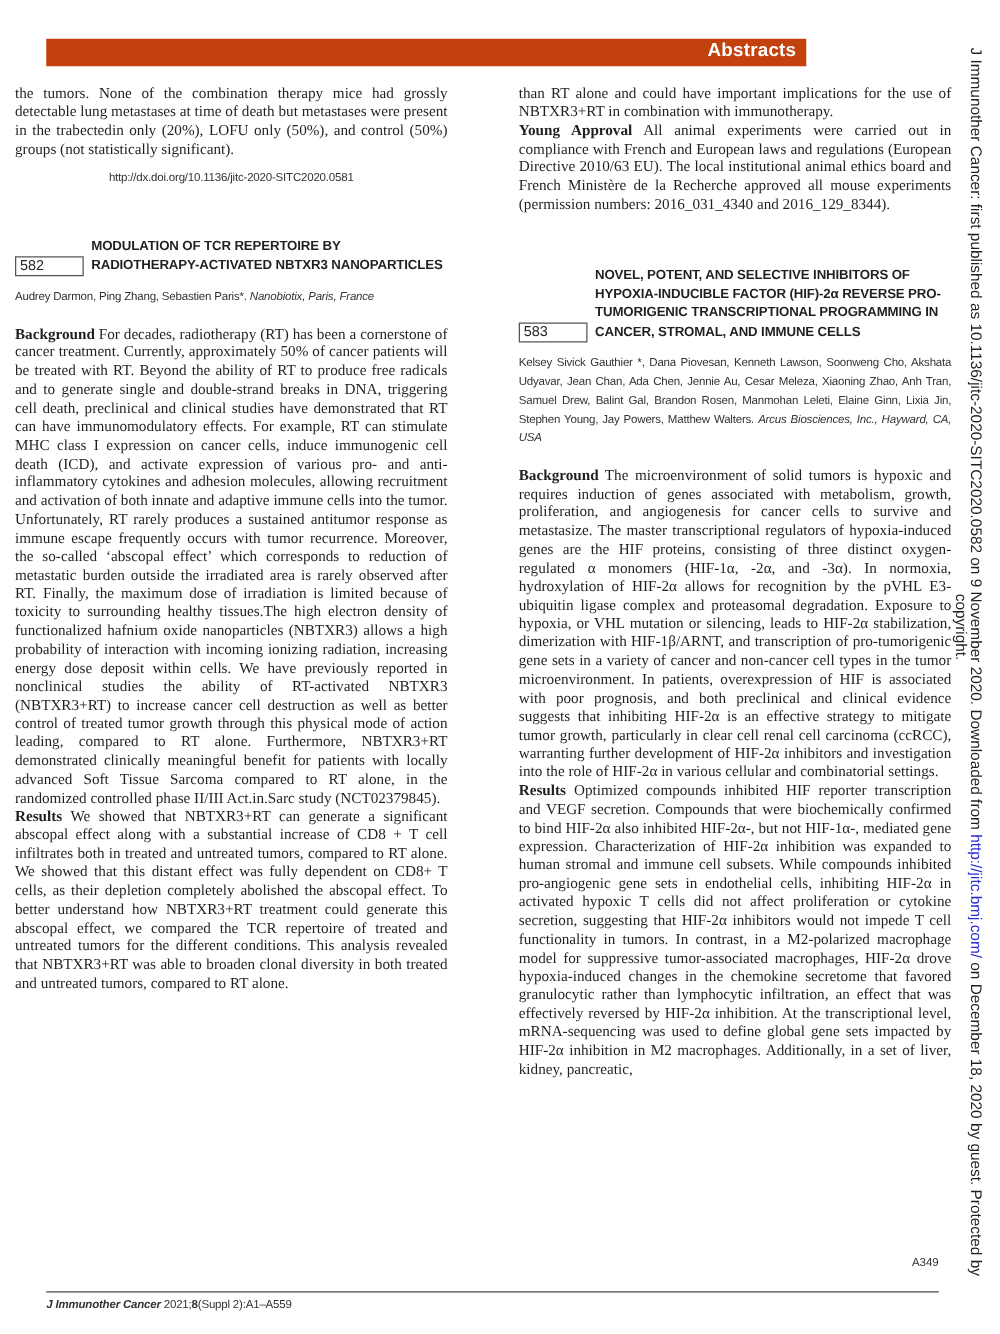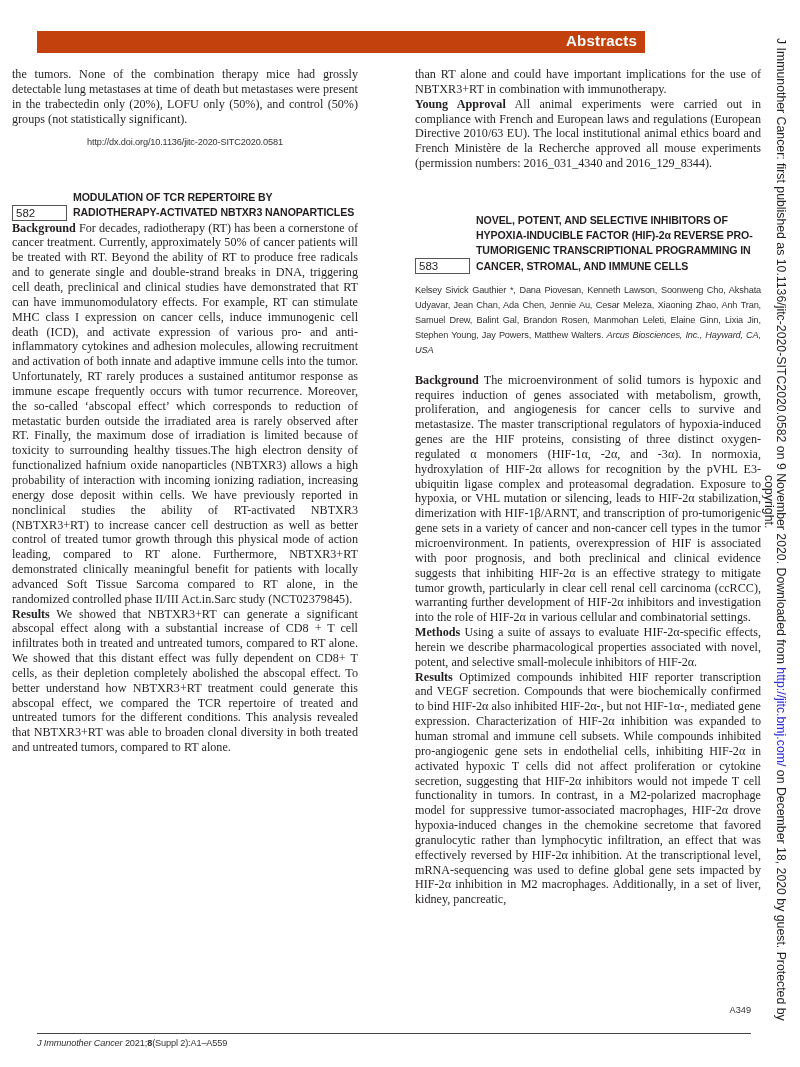--- a/index.html
+++ b/index.html
@@ -50,21 +50,21 @@
     }
     .authors i { font-style: italic; }
     .footer-rule {
       position: absolute; left: 37px; top: 1033px; width: 714px; height: 1px; background: #444;
     }
     .footer-left {
       position: absolute; left: 37px; top: 1038px;
       font-family: "Liberation Sans", "DejaVu Sans", sans-serif; font-size: 9.2px; color: #333;
       letter-spacing: -0.15px;
     }
-    .footer-left i { font-style: italic; }
+    .footer-left i { font-style: italic; font-weight: bold; }
     .footer-left b { font-weight: bold; }
     .footer-right {
       position: absolute; right: 49px; top: 1005px;
       font-family: "Liberation Sans", "DejaVu Sans", sans-serif; font-size: 9.2px; color: #333;
     }
     .side-strip {
       position: absolute; left: 775px; top: 38px;
       transform-origin: 0 0; transform: translateX(12px) rotate(90deg);
       white-space: nowrap;
       font-family: "Liberation Sans", "DejaVu Sans", sans-serif;
@@ -82,35 +82,35 @@
 </div>
 
 <div class="col col-left">
   <p><span>the tumors. None of the combination therapy mice had grossly detectable lung metastases at time of death but metastases were present in the trabectedin only (20%), LOFU only (50%), and control (50%) groups (not statistically significant).</span></p>
   <p class="doi">http://dx.doi.org/10.1136/jitc-2020-SITC2020.0581</p>
 
   <div class="abstract-head">
     <span class="abs-num">582</span>
     <span class="abs-title">MODULATION OF TCR REPERTOIRE BY RADIOTHERAPY-ACTIVATED NBTXR3 NANOPARTICLES</span>
   </div>
+  <p class="authors"><span>Audrey Darmon, Ping Zhang, Sebastien Paris*. </span><i>Nanobiotix, Paris, France</i></p>
   <p><b>Background</b><span> For decades, radiotherapy (RT) has been a cornerstone of cancer treatment. Currently, approximately 50% of cancer patients will be treated with RT. Beyond the ability of RT to produce free radicals and to generate single and double-strand breaks in DNA, triggering cell death, preclinical and clinical studies have demonstrated that RT can have immunomodulatory effects. For example, RT can stimulate MHC class I expression on cancer cells, induce immunogenic cell death (ICD), and activate expression of various pro- and anti-inflammatory cytokines and adhesion molecules, allowing recruitment and activation of both innate and adaptive immune cells into the tumor. Unfortunately, RT rarely produces a sustained antitumor response as immune escape frequently occurs with tumor recurrence. Moreover, the so-called ‘abscopal effect’ which corresponds to reduction of metastatic burden outside the irradiated area is rarely observed after RT. Finally, the maximum dose of irradiation is limited because of toxicity to surrounding healthy tissues.The high electron density of functionalized hafnium oxide nanoparticles (NBTXR3) allows a high probability of interaction with incoming ionizing radiation, increasing energy dose deposit within cells. We have previously reported in nonclinical studies the ability of RT-activated NBTXR3 (NBTXR3+RT) to increase cancer cell destruction as well as better control of treated tumor growth through this physical mode of action leading, compared to RT alone. Furthermore, NBTXR3+RT demonstrated clinically meaningful benefit for patients with locally advanced Soft Tissue Sarcoma compared to RT alone, in the randomized controlled phase II/III Act.in.Sarc study (NCT02379845).</span></p>
   <p><b>Results</b><span> We showed that NBTXR3+RT can generate a significant abscopal effect along with a substantial increase of CD8 + T cell infiltrates both in treated and untreated tumors, compared to RT alone. We showed that this distant effect was fully dependent on CD8+ T cells, as their depletion completely abolished the abscopal effect. To better understand how NBTXR3+RT treatment could generate this abscopal effect, we compared the TCR repertoire of treated and untreated tumors for the different conditions. This analysis revealed that NBTXR3+RT was able to broaden clonal diversity in both treated and untreated tumors, compared to RT alone.</span></p>
 </div>
 
 <div class="col col-right">
   <p><span>than RT alone and could have important implications for the use of NBTXR3+RT in combination with immunotherapy.</span></p>
   <p><b>Young Approval</b><span> All animal experiments were carried out in compliance with French and European laws and regulations (European Directive 2010/63 EU). The local institutional animal ethics board and French Ministère de la Recherche approved all mouse experiments (permission numbers: 2016_031_4340 and 2016_129_8344).</span></p>
 
   <div class="abstract-head second">
     <span class="abs-num">583</span>
     <span class="abs-title">NOVEL, POTENT, AND SELECTIVE INHIBITORS OF HYPOXIA-INDUCIBLE FACTOR (HIF)-2α REVERSE PRO-TUMORIGENIC TRANSCRIPTIONAL PROGRAMMING IN CANCER, STROMAL, AND IMMUNE CELLS</span>
   </div>
   <p class="authors"><span>Kelsey Sivick Gauthier *, Dana Piovesan, Kenneth Lawson, Soonweng Cho, Akshata Udyavar, Jean Chan, Ada Chen, Jennie Au, Cesar Meleza, Xiaoning Zhao, Anh Tran, Samuel Drew, Balint Gal, Brandon Rosen, Manmohan Leleti, Elaine Ginn, Lixia Jin, Stephen Young, Jay Powers, Matthew Walters. </span><i>Arcus Biosciences, Inc., Hayward, CA, USA</i></p>
   <p><b>Background</b><span> The microenvironment of solid tumors is hypoxic and requires induction of genes associated with metabolism, growth, proliferation, and angiogenesis for cancer cells to survive and metastasize. The master transcriptional regulators of hypoxia-induced genes are the HIF proteins, consisting of three distinct oxygen-regulated α monomers (HIF-1α, -2α, and -3α). In normoxia, hydroxylation of HIF-2α allows for recognition by the pVHL E3-ubiquitin ligase complex and proteasomal degradation. Exposure to hypoxia, or VHL mutation or silencing, leads to HIF-2α stabilization, dimerization with HIF-1β/ARNT, and transcription of pro-tumorigenic gene sets in a variety of cancer and non-cancer cell types in the tumor microenvironment. In patients, overexpression of HIF is associated with poor prognosis, and both preclinical and clinical evidence suggests that inhibiting HIF-2α is an effective strategy to mitigate tumor growth, particularly in clear cell renal cell carcinoma (ccRCC), warranting further development of HIF-2α inhibitors and investigation into the role of HIF-2α in various cellular and combinatorial settings.</span></p>
-  <p><b>Methods</b><span> Using a suite of assays to evaluate HIF-2α-specific effects, herein we describe pharmacological properties associated with novel, potent, and selective small-molecule inhibitors of HIF-2α.</span></p>
   <p><b>Results</b><span> Optimized compounds inhibited HIF reporter transcription and VEGF secretion. Compounds that were biochemically confirmed to bind HIF-2α also inhibited HIF-2α-, but not HIF-1α-, mediated gene expression. Characterization of HIF-2α inhibition was expanded to human stromal and immune cell subsets. While compounds inhibited pro-angiogenic gene sets in endothelial cells, inhibiting HIF-2α in activated hypoxic T cells did not affect proliferation or cytokine secretion, suggesting that HIF-2α inhibitors would not impede T cell functionality in tumors. In contrast, in a M2-polarized macrophage model for suppressive tumor-associated macrophages, HIF-2α drove hypoxia-induced changes in the chemokine secretome that favored granulocytic rather than lymphocytic infiltration, an effect that was effectively reversed by HIF-2α inhibition. At the transcriptional level, mRNA-sequencing was used to define global gene sets impacted by HIF-2α inhibition in M2 macrophages. Additionally, in a set of liver, kidney, pancreatic,</span></p>
 </div>
 
 <div class="footer-rule"></div>
 <div class="footer-left"><i>J Immunother Cancer</i><span> 2021;</span><b>8</b><span>(Suppl 2):A1–A559</span></div>
 <div class="footer-right">A349</div>
 
 <div class="side-strip">
   <span>J Immunother Cancer: first published as 10.1136/jitc-2020-SITC2020.0582 on 9 November 2020. Downloaded from </span><span class="link">http://jitc.bmj.com/</span><span> on December 18, 2020 by guest. Protected by</span>
   <span class="line2">copyright.</span>

